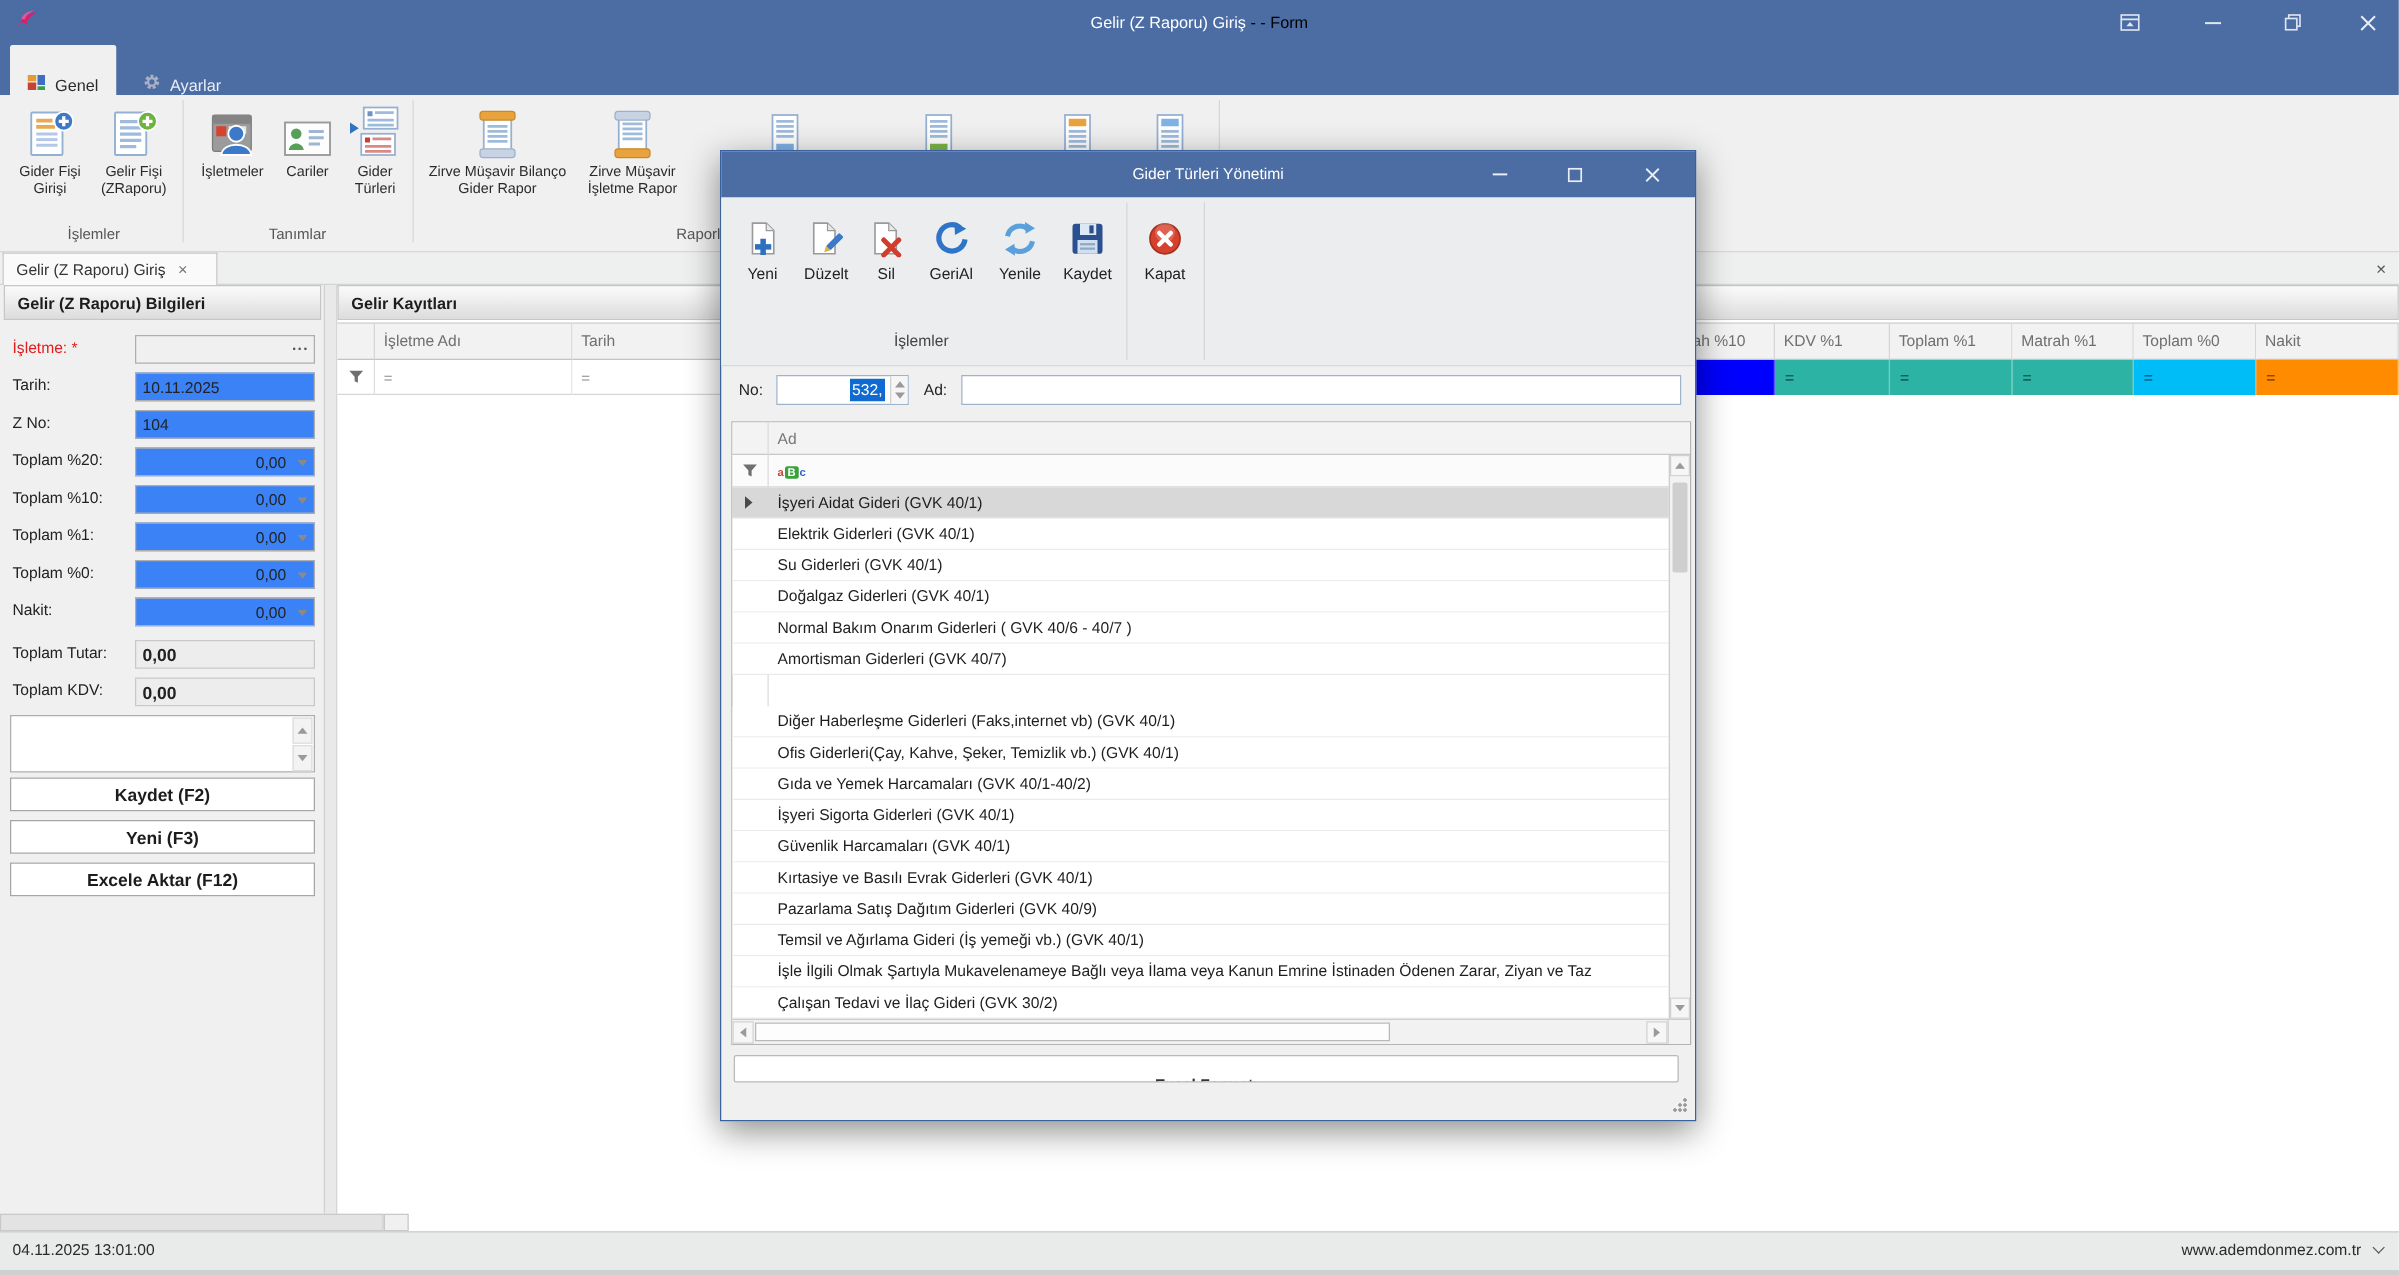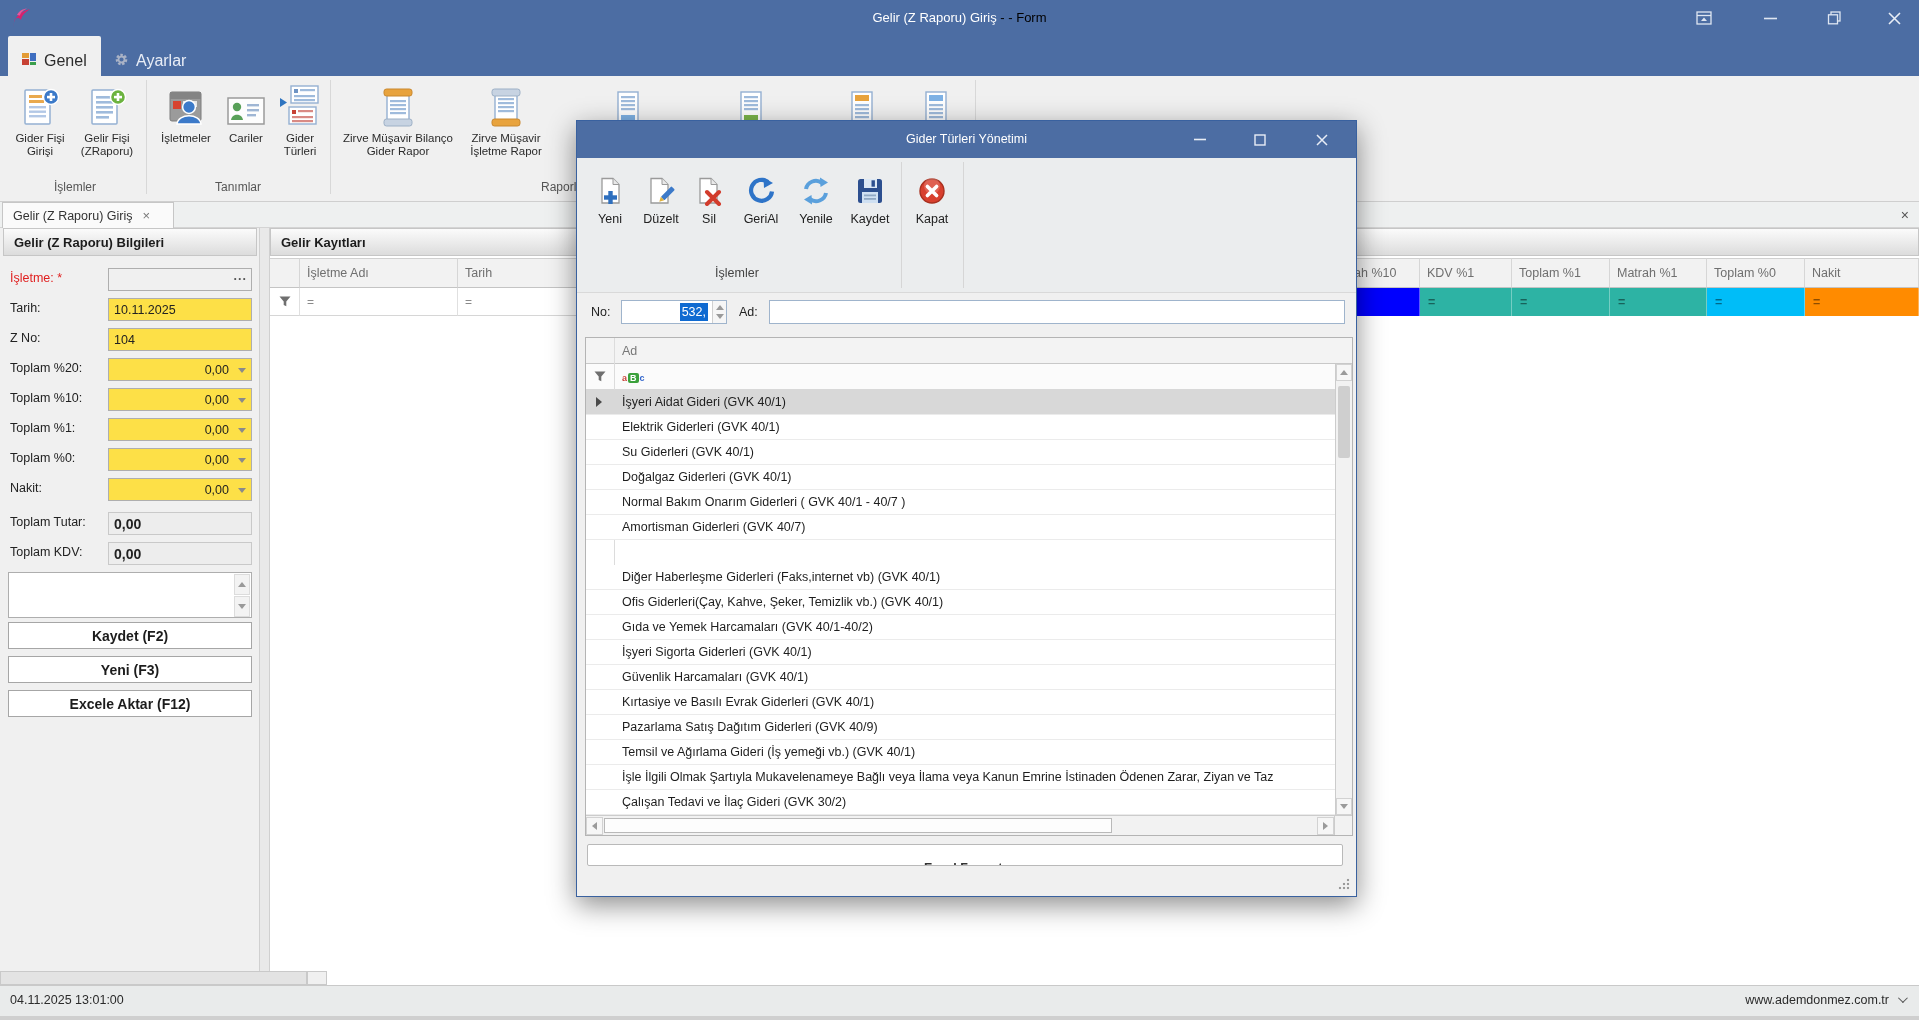--- a/index.html
+++ b/index.html
@@ -7,21 +7,21 @@
     font-family:"Liberation Sans","DejaVu Sans",sans-serif;font-size:12.5px;color:#222;
     -webkit-font-smoothing:antialiased}
   .abs{position:absolute}
   
   .titlebar{position:absolute;left:0;top:0;width:1919px;height:36px;background:#4c6da3}
   .title-text{position:absolute;left:0;top:0;width:100%;height:36px;line-height:36px;text-align:center;color:#fff;font-size:13px}
   .title-suffix{color:#000000}
   .tb-btn{position:absolute;top:0;width:44px;height:36px;display:flex;align-items:center;justify-content:center;cursor:default}
   
   .tabrow{position:absolute;left:0;top:36px;width:1919px;height:40px;background:#4c6da3}
-  .rtab{position:absolute;top:0;height:40px;display:flex;align-items:flex-start;gap:7px;padding:16px 14px;color:#e8edf6;font-size:16px}
+  .rtab{position:absolute;top:0;height:40px;display:flex;align-items:flex-end;gap:7px;padding:0 14px;color:#e8edf6;font-size:13px}
   .rtab.active{background:#f0f0f0;color:#2b2b2b;border-radius:2px 2px 0 0}
   
   .ribbon{position:absolute;left:0;top:76px;width:1919px;height:126px;background:#f0f0f0;border-bottom:1px solid #cfcfcf}
   .rbtn{position:absolute;top:4px;display:flex;flex-direction:column;align-items:center;justify-content:flex-start;
     gap:4px;padding-top:4px;font-size:11.5px;line-height:13px;text-align:center;color:#2b2b2b;height:96px}
   .rbtn .ric{height:44px;display:flex;align-items:flex-end;justify-content:center}
   .rlabel{position:absolute;top:104px;font-size:12px;color:#565656;text-align:center}
   .vsep{position:absolute;top:4px;height:114px;width:1px;background:#d8d8d8}
   
   .doctabrow{position:absolute;left:0;top:202px;width:1919px;height:26px;background:#eef0f0;border-bottom:1px solid #d4d4d4}
@@ -30,21 +30,21 @@
   .doctab .x{color:#777;font-size:13px}
   .area-x{position:absolute;right:10px;top:4px;color:#555;font-size:14px;line-height:18px}
   
   .lpanel{position:absolute;left:0;top:228px;width:260px;height:757px;background:#f0f0f0;border-right:1px solid #d0d0d0}
   .caption{background:linear-gradient(#fbfbfb,#dcdcdc);border:1px solid #c6c6c6;font-weight:bold;font-size:13px;color:#1c1c1c;
     display:flex;align-items:center;padding:0 10px}
   .lcaption{position:absolute;left:3px;top:0;width:254px;height:28px}
   .lrow{position:absolute;left:0;width:260px;height:24px}
   .llabel{position:absolute;left:10px;top:3px;font-size:12.5px;color:#222}
   .llabel.req{color:#e02020}
-  .linput{position:absolute;left:108px;top:0;width:144px;height:23px;background:#fde047;border:1px solid #aeaeae;
+  .linput{position:absolute;left:108px;top:0;width:144px;height:23px;background:#3b82f6;border:1px solid #aeaeae;
     display:flex;align-items:center;padding:0 5px;font-size:12.5px}
   .linput.dis{background:#f0f0f0}
   .linput.num{justify-content:flex-end;padding-right:22px}
   .linput.ro{background:#ededed;border:1px solid #c9c9c9;font-weight:bold;font-size:14px}
   .dd{position:absolute;right:5px;top:9px;width:0;height:0;border-left:4px solid transparent;border-right:4px solid transparent;border-top:5px solid #8a8a8a}
   .ell{position:absolute;right:4px;top:0;color:#555;font-weight:bold;letter-spacing:1px}
   .memo{position:absolute;left:8px;width:244px;height:46px;background:#fff;border:1px solid #aeaeae}
   .memo .sp{position:absolute;right:1px;width:16px;height:21px;background:#f3f3f3;border:1px solid #dcdcdc;display:flex;align-items:center;justify-content:center}
   .tri-up{width:0;height:0;border-left:4px solid transparent;border-right:4px solid transparent;border-bottom:5px solid #9a9a9a}
   .tri-dn{width:0;height:0;border-left:4px solid transparent;border-right:4px solid transparent;border-top:5px solid #9a9a9a}
@@ -582,21 +582,21 @@
           </svg>
       </span>
       <span class="abc" style="margin-left:8px"><i class="a">a</i><i class="b">B</i><i class="c">c</i></span>
     </div>
     <div class="dg-indline"></div>
 
     <div class="drow sel" style="top:52px"><span class="rowarrow"></span><span>İşyeri Aidat Gideri (GVK 40/1)</span></div>
     <div class="drow" style="top:77px"><span>Elektrik Giderleri (GVK 40/1)</span></div>
     <div class="drow" style="top:102px"><span>Su Giderleri (GVK 40/1)</span></div>
     <div class="drow" style="top:127px"><span>Doğalgaz Giderleri (GVK 40/1)</span></div>
-    <div class="drow" style="top:152px"><span>Normal Bakım Onarım Giderleri ( GVK 40/1 - 40/7 )</span></div>
+    <div class="drow" style="top:152px"><span>Normal Bakım Onarım Giderleri ( GVK 40/6 - 40/7 )</span></div>
     <div class="drow" style="top:177px"><span>Amortisman Giderleri (GVK 40/7)</span></div>
     <div class="drow" style="top:227px"><span>Diğer Haberleşme Giderleri (Faks,internet vb) (GVK 40/1)</span></div>
     <div class="drow" style="top:252px"><span>Ofis Giderleri(Çay, Kahve, Şeker, Temizlik vb.) (GVK 40/1)</span></div>
     <div class="drow" style="top:277px"><span>Gıda ve Yemek Harcamaları (GVK 40/1-40/2)</span></div>
     <div class="drow" style="top:302px"><span>İşyeri Sigorta Giderleri (GVK 40/1)</span></div>
     <div class="drow" style="top:327px"><span>Güvenlik Harcamaları (GVK 40/1)</span></div>
     <div class="drow" style="top:352px"><span>Kırtasiye ve Basılı Evrak Giderleri (GVK 40/1)</span></div>
     <div class="drow" style="top:377px"><span>Pazarlama Satış Dağıtım Giderleri (GVK 40/9)</span></div>
     <div class="drow" style="top:402px"><span>Temsil ve Ağırlama Gideri (İş yemeği vb.) (GVK 40/1)</span></div>
     <div class="drow" style="top:427px"><span>İşle İlgili Olmak Şartıyla Mukavelenameye Bağlı veya İlama veya Kanun Emrine İstinaden Ödenen Zarar, Ziyan ve Taz</span></div>

